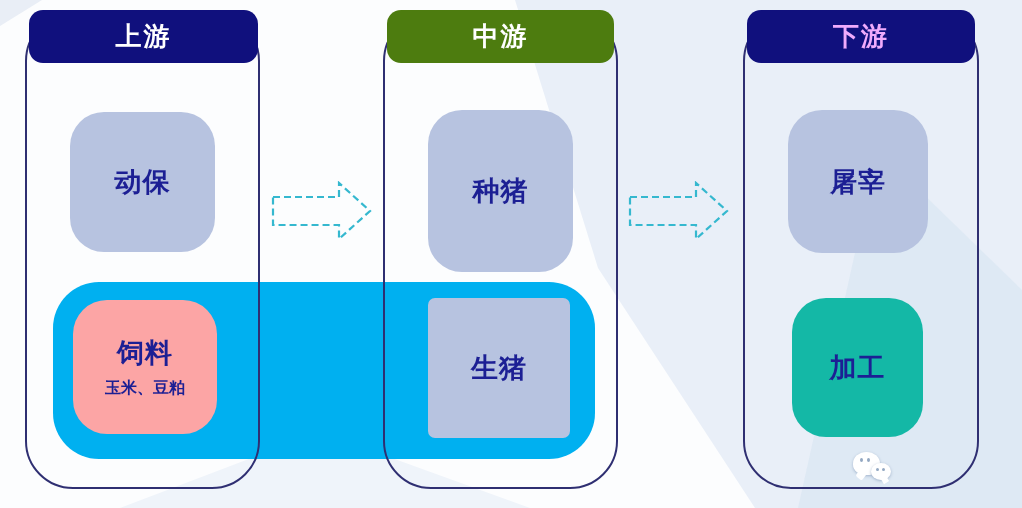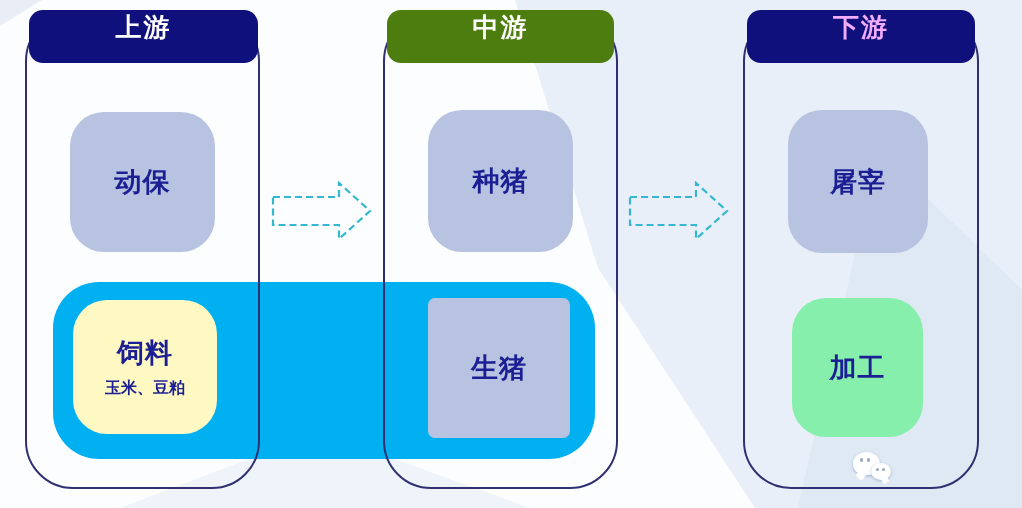--- a/index.html
+++ b/index.html
@@ -21,39 +21,39 @@
     border:2px solid #2f2f72;border-radius:48px;background:transparent;
     box-sizing:border-box;z-index:3;
   }
   #col-outline-1{left:25px;}
   #col-outline-2{left:383px;}
   #col-outline-3{left:743px;width:236px;}
 
   
   .column-header{
     position:absolute;top:10px;height:53px;border-radius:14px;
-    display:flex;justify-content:center;
+    display:flex;align-items:center;justify-content:center;
     color:#ffffff;font-size:26px;font-weight:bold;letter-spacing:2px;
     z-index:4;box-sizing:border-box;
   }
   #header-1{left:29px;width:229px;}
   #header-2{left:387px;width:227px;}
   #header-3{left:747px;width:228px;}
 
   
   .node-box{
     position:absolute;border-radius:34px;z-index:2;
     display:flex;flex-direction:column;align-items:center;justify-content:center;
     font-weight:bold;box-sizing:border-box;
   }
   .node-label{font-size:27px;letter-spacing:1px;}
   .node-sublabel{font-size:16px;margin-top:7px;font-weight:bold;}
   #box-dongbao{left:70px;top:112px;width:145px;height:140px;}
   #box-siliao {left:73px;top:300px;width:144px;height:134px;}
-  #box-zhongzhu{left:428px;top:110px;width:145px;height:142px;}
+  #box-zhongzhu{left:428px;top:110px;width:145px;height:162px;}
   #box-shengzhu{left:428px;top:298px;width:142px;height:140px;}
   #box-tuzai {left:788px;top:110px;width:140px;height:143px;}
   #box-jiagong{left:792px;top:298px;width:131px;height:139px;}
 
   
   .flow-arrow{position:absolute;top:181px;width:102px;height:60px;z-index:2;}
   #arrow-1{left:271px;}
   #arrow-2{left:628px;}
 
   
@@ -104,34 +104,34 @@
   <div class="column-header" id="header-2" style="background: #4d7c0f; color: rgb(255, 255, 255);">
     <span>中游</span>
   </div>
   <div class="column-header" id="header-3" style="background: rgb(16, 16, 125); color: #f0abfc;">
     <span>下游</span>
   </div>
 
   <div class="node-box" id="box-dongbao" style="background: rgb(183, 195, 224); color: rgb(28, 31, 148);">
     <span class="node-label">动保</span>
   </div>
-  <div class="node-box" id="box-siliao" style="background: #fef9c3; color: rgb(28, 31, 148);">
+  <div class="node-box" id="box-siliao" style="background: #fca5a5; color: rgb(28, 31, 148);">
     <span class="node-label">饲料</span>
     <span class="node-sublabel">玉米、豆粕</span>
   </div>
   <div class="node-box" id="box-zhongzhu" style="background: rgb(183, 195, 224); color: rgb(28, 31, 148);">
     <span class="node-label">种猪</span>
   </div>
   <div class="node-box" id="box-shengzhu" style="background: rgb(183, 195, 224); color: rgb(28, 31, 148); border-radius: 7px;">
     <span class="node-label">生猪</span>
   </div>
   <div class="node-box" id="box-tuzai" style="background: rgb(183, 195, 224); color: rgb(28, 31, 148);">
     <span class="node-label">屠宰</span>
   </div>
-  <div class="node-box" id="box-jiagong" style="background: #86efac; color: rgb(28, 31, 148);">
+  <div class="node-box" id="box-jiagong" style="background: #14b8a6; color: rgb(28, 31, 148);">
     <span class="node-label">加工</span>
   </div>
 
   <svg class="flow-arrow" id="arrow-1" viewBox="0 0 102 60">
     <polygon points="2,16 68,16 68,2 99,30 68,58 68,44 2,44" fill="none" stroke="#35b8cf" stroke-width="2.2" stroke-dasharray="7,4"></polygon>
   </svg>
   <svg class="flow-arrow" id="arrow-2" viewBox="0 0 102 60">
     <polygon points="2,16 68,16 68,2 99,30 68,58 68,44 2,44" fill="none" stroke="#35b8cf" stroke-width="2.2" stroke-dasharray="7,4"></polygon>
   </svg>
 

